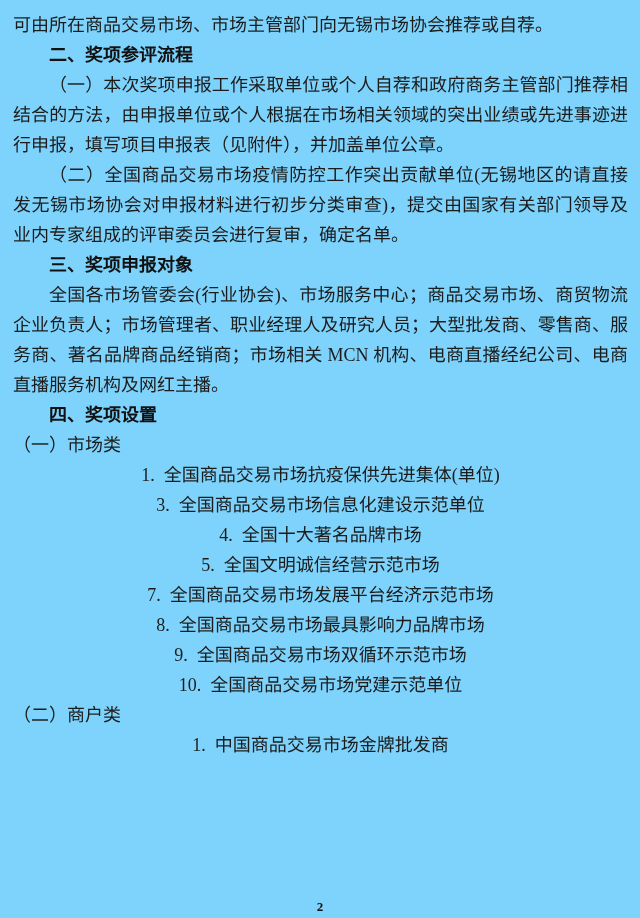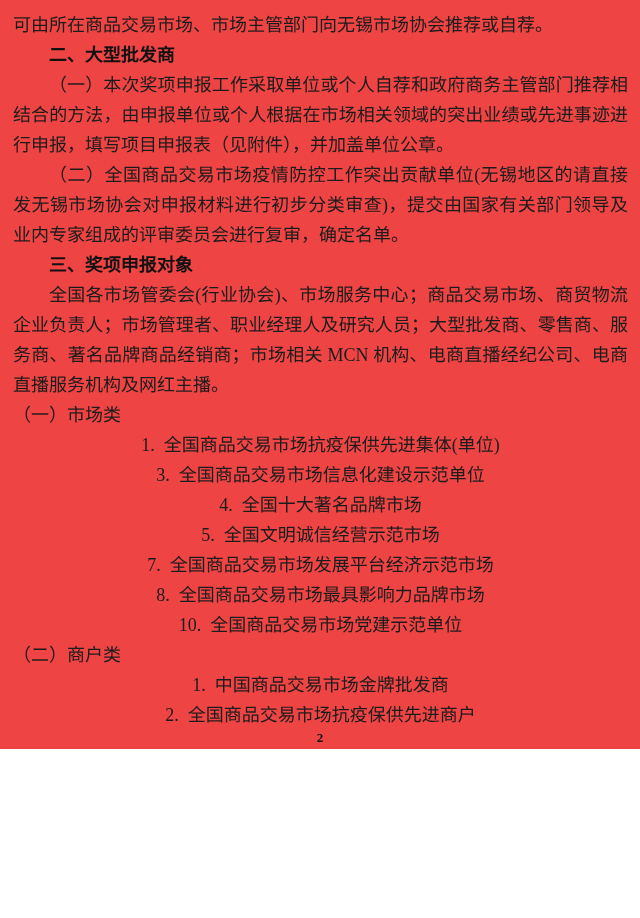--- a/index.html
+++ b/index.html
@@ -3,23 +3,23 @@
 <meta charset="utf-8">
 <style>
   html, body {
     margin: 0;
     padding: 0;
     background: #ffffff;
   }
   .page {
     position: relative;
     width: 640px;
-    height: 749px;
+    height: 918px;
     margin: 0 auto;
-    background: #ef4444;
+    background: #7dd3fc;
     overflow: hidden;
     font-family: "Liberation Serif", "DejaVu Serif", serif;
     color: #1c1c1c;
   }
   .content {
     padding: 10px 12px 0 13px;
     font-size: 18px;
     line-height: 30px;
     text-align: justify;
   }
@@ -68,30 +68,31 @@
   }
 </style>
 </head>
 <body>
 
 <div class="page">
   <div class="content">
 
     <p class="para-cont">可由所在商品交易市场、市场主管部门向无锡市场协会推荐或自荐。</p>
 
-    <p class="heading">二、大型批发商</p>
+    <p class="heading">二、奖项参评流程</p>
 
     <p class="para">（一）本次奖项申报工作采取单位或个人自荐和政府商务主管部门推荐相结合的方法，由申报单位或个人根据在市场相关领域的突出业绩或先进事迹进行申报，填写项目申报表（见附件），并加盖单位公章。</p>
 
     <p class="para">（二）全国商品交易市场疫情防控工作突出贡献单位(无锡地区的请直接发无锡市场协会对申报材料进行初步分类审查)，提交由国家有关部门领导及业内专家组成的评审委员会进行复审，确定名单。</p>
 
     <p class="heading">三、奖项申报对象</p>
 
     <p class="para">全国各市场管委会(行业协会)、市场服务中心；商品交易市场、商贸物流企业负责人；市场管理者、职业经理人及研究人员；大型批发商、零售商、服务商、著名品牌商品经销商；市场相关 MCN 机构、电商直播经纪公司、电商直播服务机构及网红主播。</p>
 
+    <p class="heading">四、奖项设置</p>
 
     <p class="sublabel">（一）市场类</p>
 
     <p class="item">
       <span class="num">1.</span><span>全国商品交易市场抗疫保供先进集体(单位)</span>
     </p>
     <p class="item">
       <span class="num">3.</span><span>全国商品交易市场信息化建设示范单位</span>
     </p>
     <p class="item">
@@ -100,28 +101,28 @@
     <p class="item">
       <span class="num">5.</span><span>全国文明诚信经营示范市场</span>
     </p>
     <p class="item">
       <span class="num">7.</span><span>全国商品交易市场发展平台经济示范市场</span>
     </p>
     <p class="item">
       <span class="num">8.</span><span>全国商品交易市场最具影响力品牌市场</span>
     </p>
     <p class="item">
+      <span class="num">9.</span><span>全国商品交易市场双循环示范市场</span>
+    </p>
+    <p class="item">
       <span class="num">10.</span><span>全国商品交易市场党建示范单位</span>
     </p>
 
     <p class="sublabel">（二）商户类</p>
 
     <p class="item">
       <span class="num">1.</span><span>中国商品交易市场金牌批发商</span>
     </p>
-    <p class="item">
-      <span class="num">2.</span><span>全国商品交易市场抗疫保供先进商户</span>
-    </p>
 
   </div>
 
   <div class="page-number">2</div>
 </div>
 
 </body></html>

